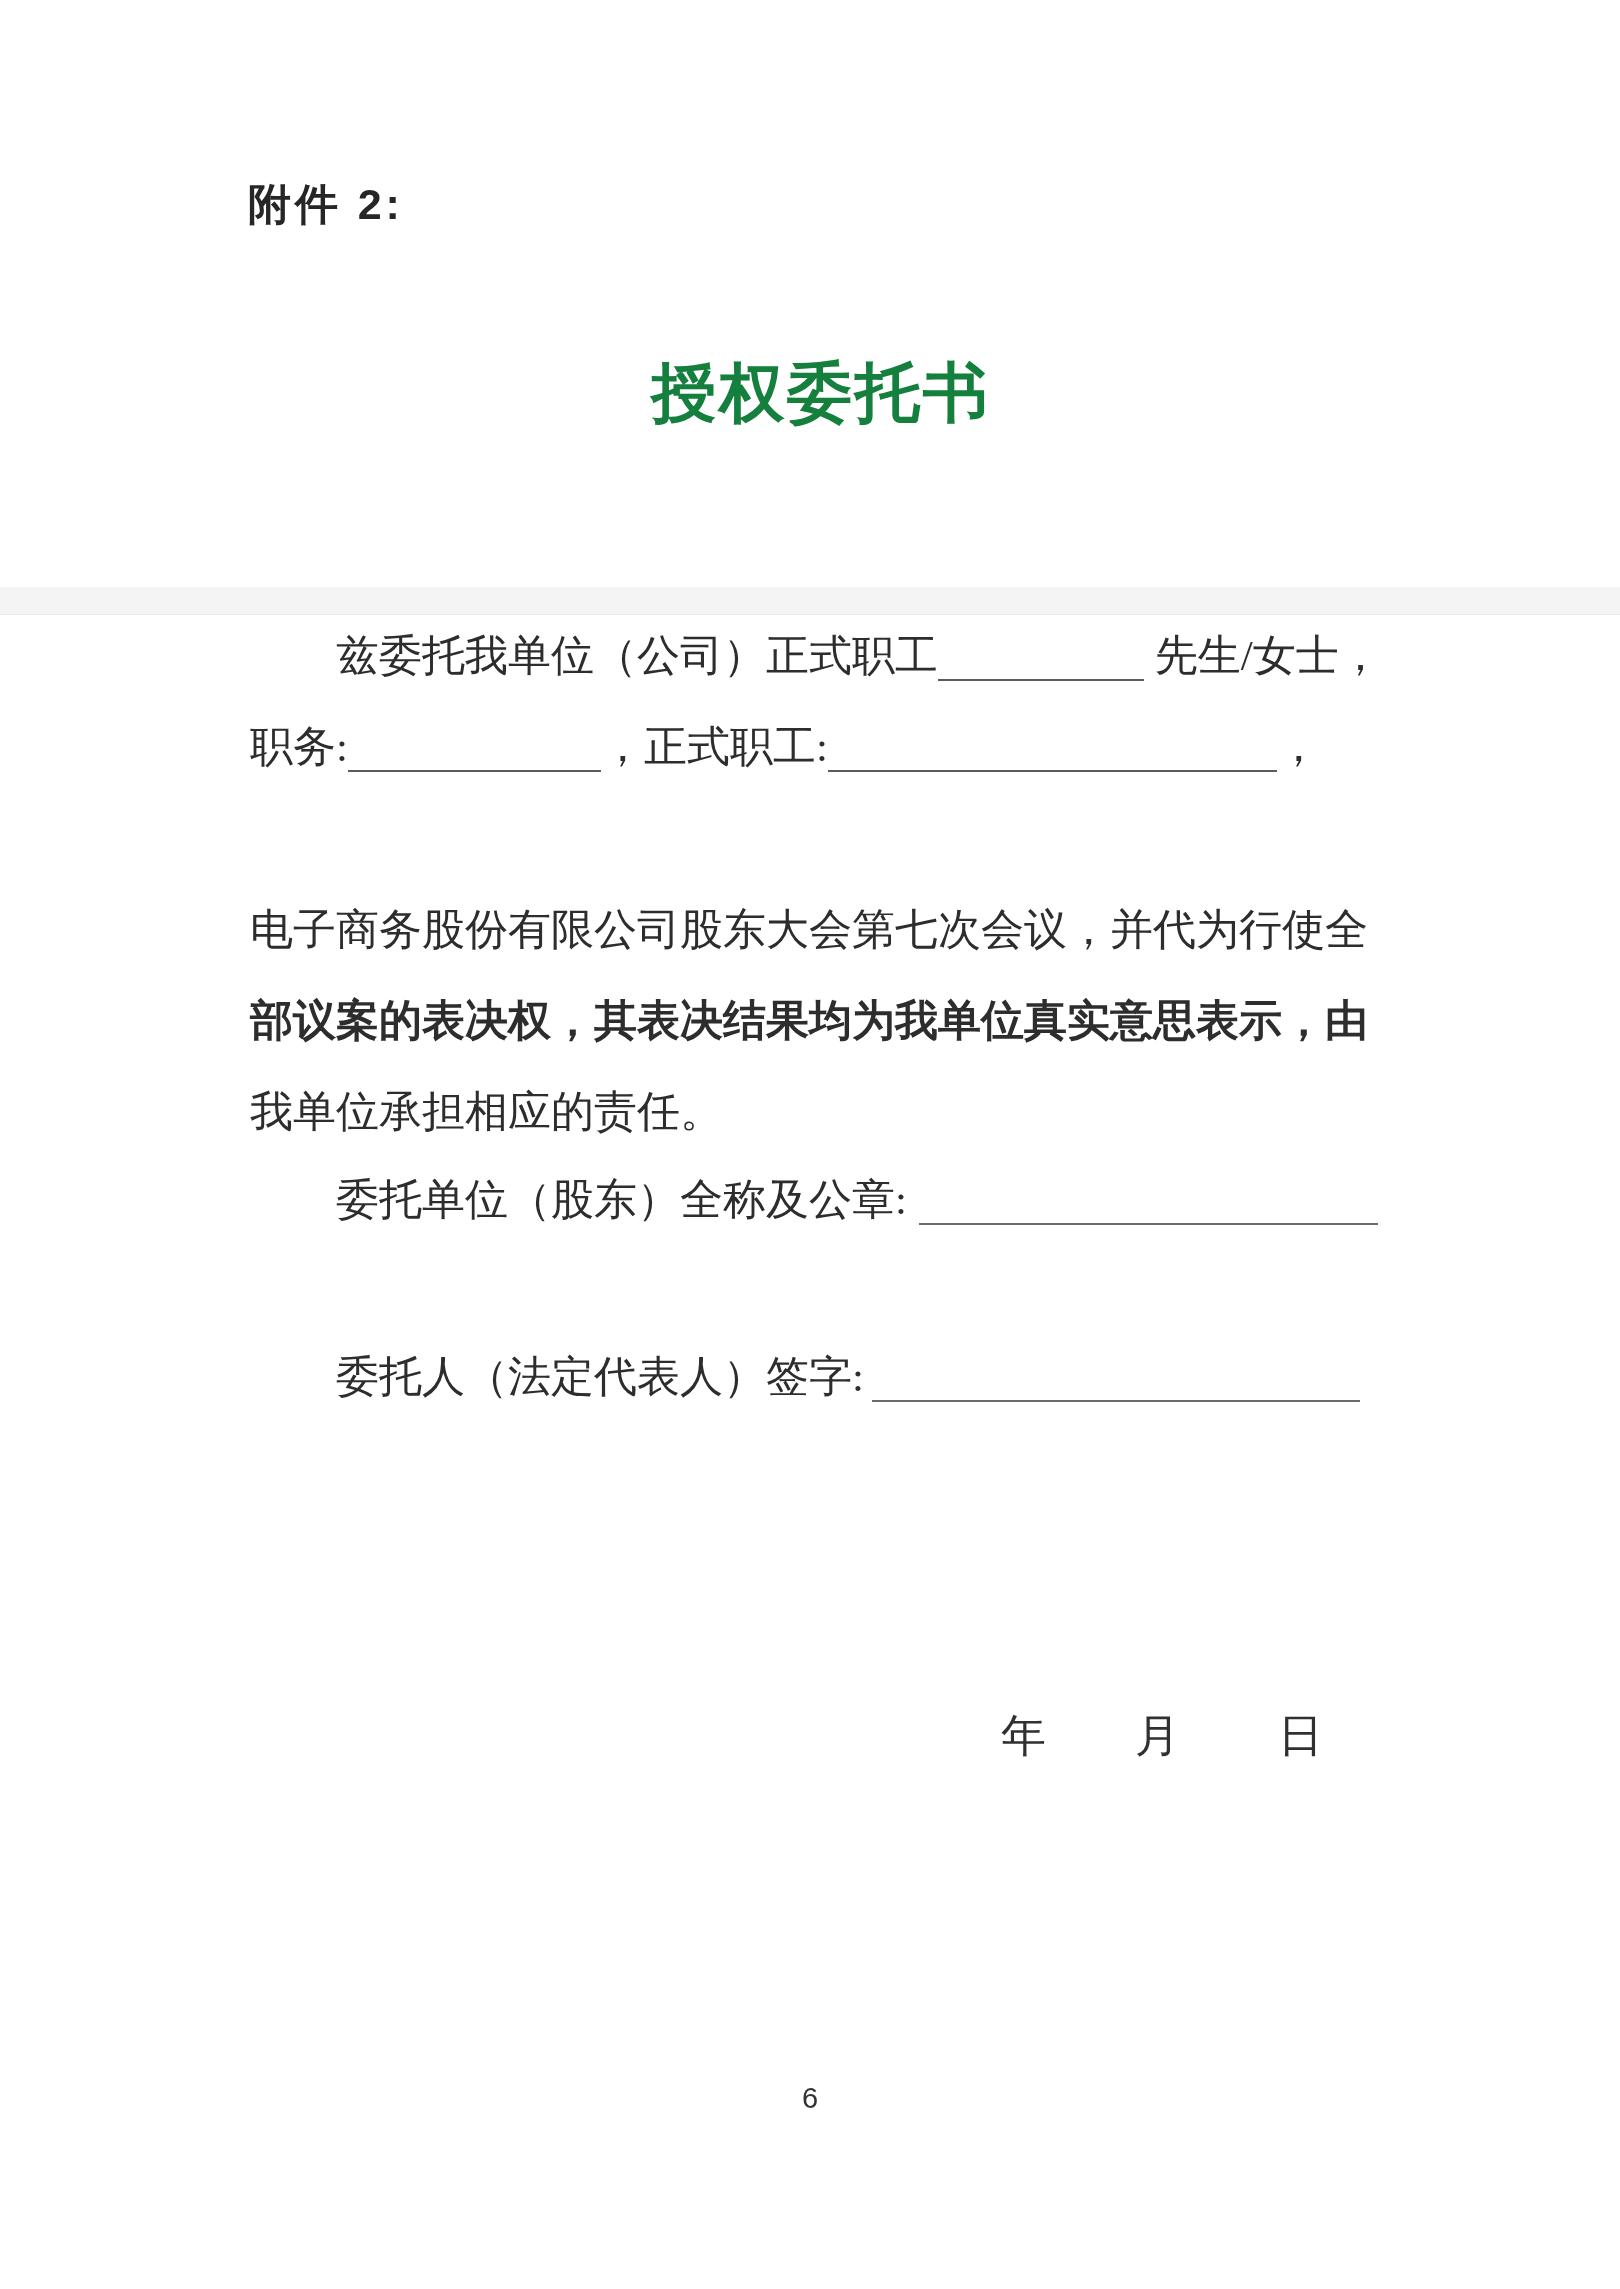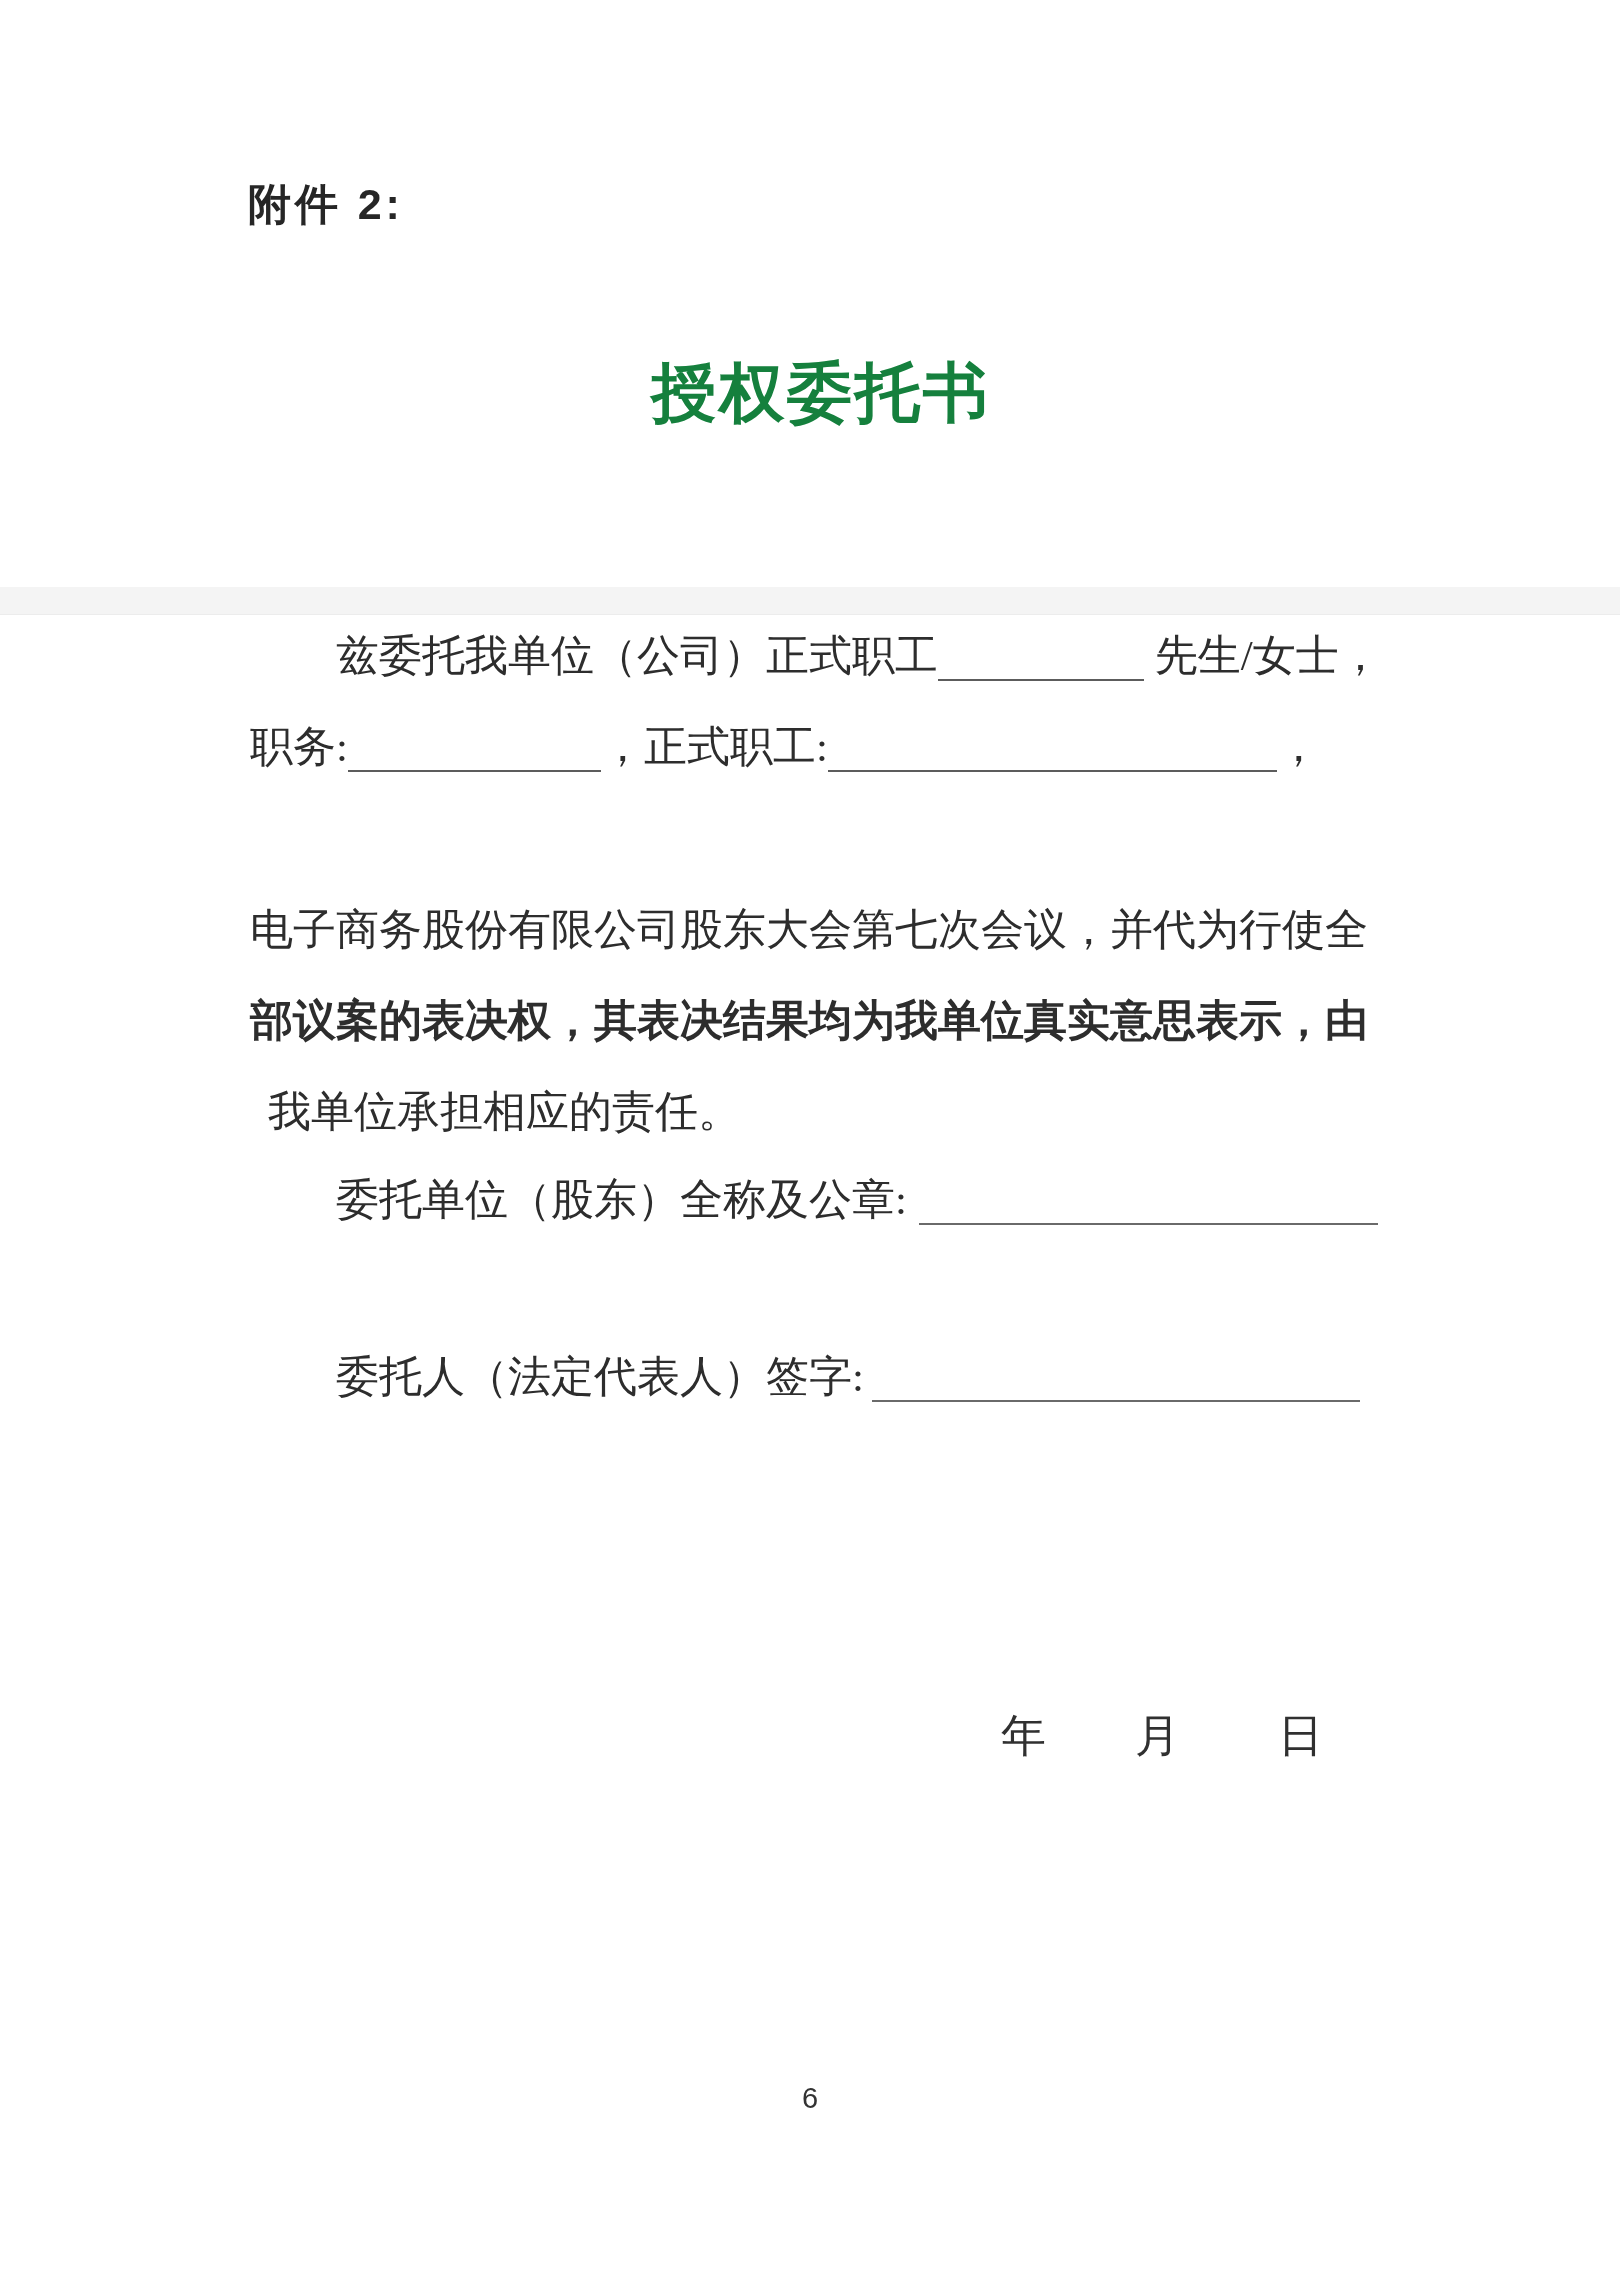--- a/index.html
+++ b/index.html
@@ -59,21 +59,21 @@
   .b-pos   { width:253px; }
   .b-id    { width:449px; }
   .b-share { width:137px; }
   .b-unit  { width:459px; margin-left:11.8px; border-bottom-color:#6a6a6a; }
   .b-sign  { width:488px; margin-left:7.8px;  border-bottom-color:#6a6a6a; }
   .l1 { top:630px; }
   .l2 { top:721px; }
   .l3 { top:813px; }
   .l4 { top:904px; }
   .l5 { top:995px;font-weight:bold; }
-  .l6 { top:1086px;margin-left:18px; }
+  .l6 { top:1086px; }
   .l7 { top:1174px; }
   .l8 { top:1351px; }
   .date-line {
     position:absolute;
     left:1001px; top:1711px;
     font-size:45px;
     line-height:51px;
     white-space:nowrap;
     color:#303030;
   }

